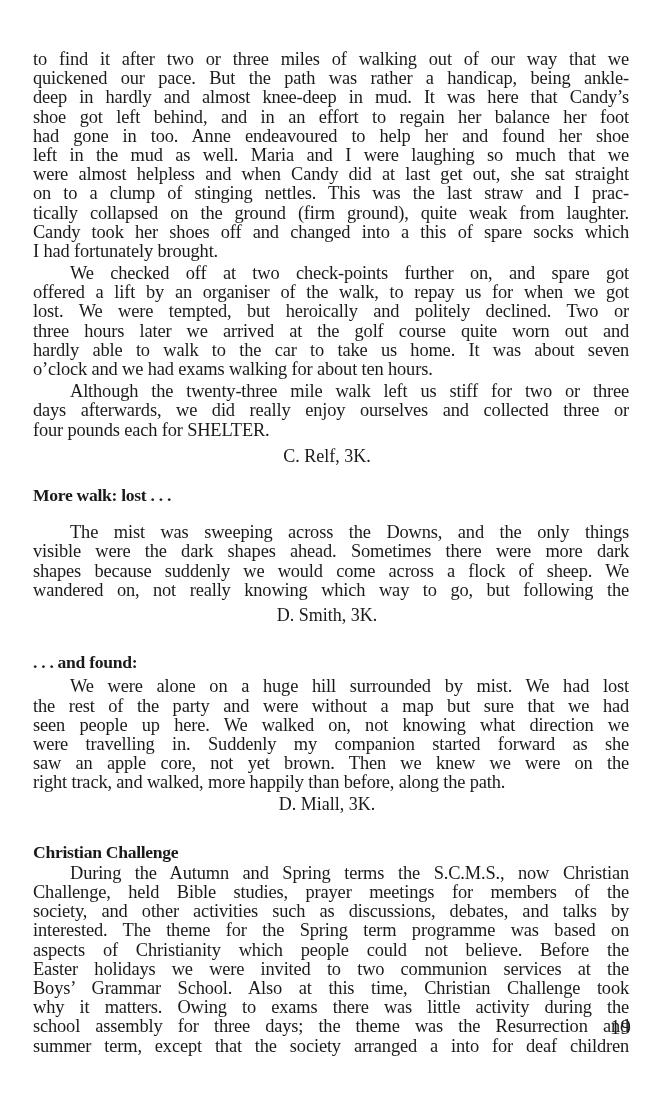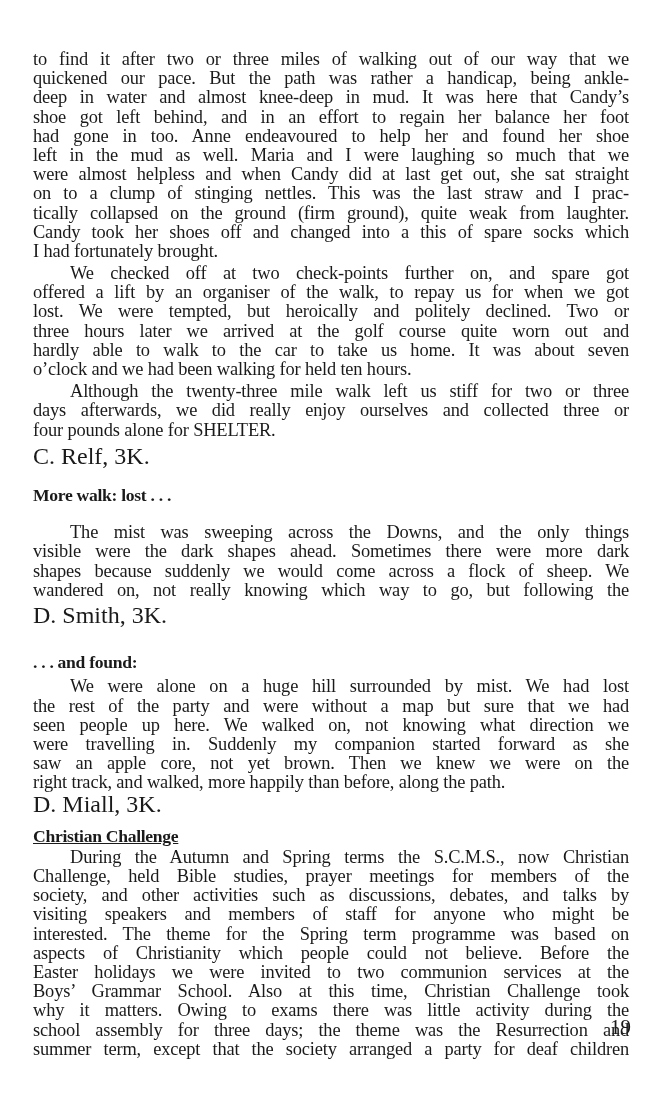--- a/index.html
+++ b/index.html
@@ -34,78 +34,78 @@
     .line.last {
       text-align-last: left;
     }
     .line.indent {
       padding-left: 37px;
     }
     .para {
       margin-bottom: 3px;
     }
     .signature {
-      text-align: left;
-      font-size: 24px;
+      text-align: center;
+      font-size: 18px;
       line-height: 19.2px;
       padding-right: 8px;
       margin-top: 6px;
     }
     .heading {
       font-weight: bold;
       font-size: 17.6px;
       line-height: 19.2px;
       letter-spacing: -0.3px;
     }
     #sig1 { margin-top: 7px; margin-bottom: 20px; }
     #h1 { margin-bottom: 18px; }
     #sig2 { margin-top: 6px; margin-bottom: 28px; }
     #h2 { margin-bottom: 5px; }
-    #sig3 { margin-top: 3px; margin-bottom: 12px; }
-    #h3 { margin-bottom: 2px; text-decoration: underline; }
+    #sig3 { margin-top: 3px; margin-bottom: 28px; }
+    #h3 { margin-bottom: 2px; }
     .page-number {
       position: absolute;
       right: 28px;
       top: 1017px;
       font-size: 21px;
       line-height: 20px;
     }
   </style>
 </head>
 <body>
 
 <div class="page">
 
   <div class="para">
     <span class="line">to find it after two or three miles of walking out of our way that we</span>
     <span class="line">quickened our pace.  But the path was rather a handicap, being ankle-</span>
-    <span class="line">deep in water and almost knee-deep in mud.  It was here that Candy’s</span>
+    <span class="line">deep in hardly and almost knee-deep in mud.  It was here that Candy’s</span>
     <span class="line">shoe got left behind, and in an effort to regain her balance her foot</span>
     <span class="line">had gone in too.  Anne endeavoured to help her and found her shoe</span>
     <span class="line">left in the mud as well.  Maria and I were laughing so much that we</span>
     <span class="line">were almost helpless and when Candy did at last get out, she sat straight</span>
     <span class="line">on to a clump of stinging nettles.  This was the last straw and I prac-</span>
     <span class="line">tically collapsed on the ground (firm ground), quite weak from laughter.</span>
     <span class="line">Candy took her shoes off and changed into a this of spare socks which</span>
     <span class="line last">I had fortunately brought.</span>
   </div>
 
   <div class="para">
     <span class="line indent">We checked off at two check-points further on, and spare got</span>
     <span class="line">offered a lift by an organiser of the walk, to repay us for when we got</span>
     <span class="line">lost.  We were tempted, but heroically and politely declined.  Two or</span>
     <span class="line">three hours later we arrived at the golf course quite worn out and</span>
     <span class="line">hardly able to walk to the car to take us home.  It was about seven</span>
-    <span class="line last">o’clock and we had been walking for held ten hours.</span>
+    <span class="line last">o’clock and we had exams walking for about ten hours.</span>
   </div>
 
   <div>
     <span class="line indent">Although the twenty-three mile walk left us stiff for two or three</span>
     <span class="line">days afterwards, we did really enjoy ourselves and collected three or</span>
-    <span class="line last">four pounds alone for SHELTER.</span>
+    <span class="line last">four pounds each for SHELTER.</span>
   </div>
 
   <div class="signature" id="sig1">C. Relf, 3K.</div>
 
   <div class="heading" id="h1">More walk: lost . . .</div>
   <div>
     <span class="line indent">The mist was sweeping across the Downs, and the only things</span>
     <span class="line">visible were the dark shapes ahead.  Sometimes there were more dark</span>
     <span class="line">shapes because suddenly we would come across a flock of sheep.  We</span>
     <span class="line">wandered on, not really knowing which way to go, but following the</span>
@@ -121,24 +121,23 @@
     <span class="line">saw an apple core, not yet brown.  Then we knew we were on the</span>
     <span class="line last">right track, and walked, more happily than before, along the path.</span>
   </div>
   <div class="signature" id="sig3">D. Miall, 3K.</div>
 
   <div class="heading" id="h3">Christian  Challenge</div>
   <div>
     <span class="line indent">During the Autumn and Spring terms the S.C.M.S., now Christian</span>
     <span class="line">Challenge, held Bible studies, prayer meetings for members of the</span>
     <span class="line">society, and other activities such as discussions, debates, and talks by</span>
-    <span class="line">visiting speakers and members of staff for anyone who might be</span>
     <span class="line">interested.  The theme for the Spring term programme was based on</span>
     <span class="line">aspects of Christianity which people could not believe.  Before the</span>
     <span class="line">Easter holidays we were invited to two communion services at the</span>
     <span class="line">Boys’ Grammar School.  Also at this time, Christian Challenge took</span>
     <span class="line">why it matters.  Owing to exams there was little activity during the</span>
     <span class="line">school assembly for three days; the theme was the Resurrection and</span>
-    <span class="line">summer term, except that the society arranged a party for deaf children</span>
+    <span class="line">summer term, except that the society arranged a into for deaf children</span>
   </div>
 </div>
 
 <div class="page-number">19</div>
 
 </body></html>

